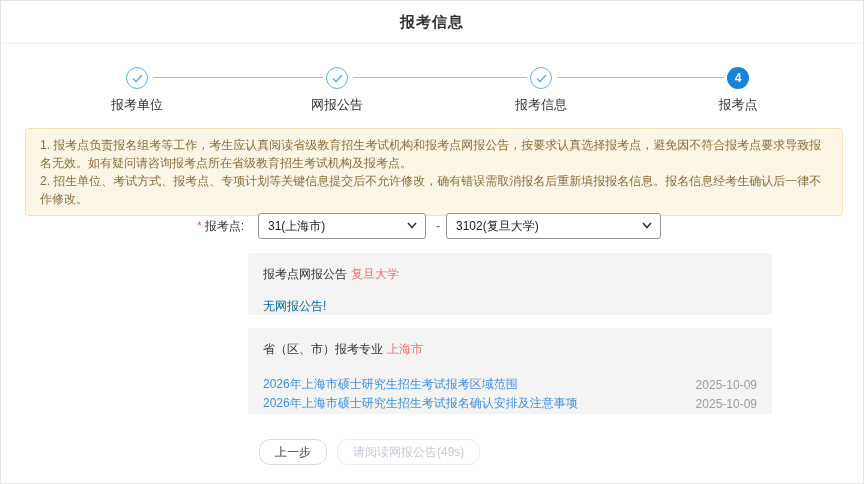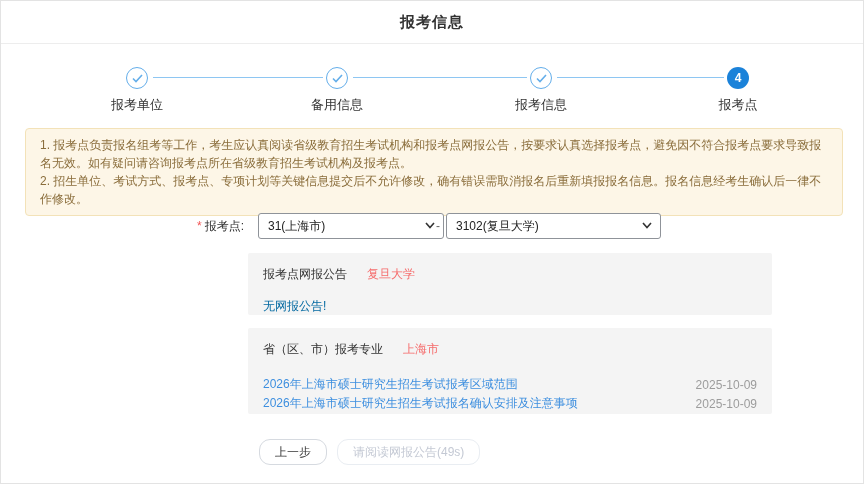--- a/index.html
+++ b/index.html
@@ -52,34 +52,34 @@
     font-size:12px;color:#333;line-height:26px;
   }
   .req{color:#f25555;margin-right:3px;}
   .select{
     position:absolute;top:0;height:26px;box-sizing:border-box;
     border:1px solid #8f9399;border-radius:3px;background:#fff;
     font-size:12px;color:#222;display:flex;align-items:center;
     padding:0 24px 0 9px;cursor:pointer;
   }
   .select .chev{position:absolute;right:8px;top:8px;}
-  .sel-province{left:257px;width:186px;}
+  .sel-province{left:257px;width:168px;}
   .sel-site{left:445px;width:215px;}
   .dash{position:absolute;left:431px;top:0;width:12px;text-align:center;
     line-height:26px;font-size:12px;color:#666;}
 
   
   .graybox{
     position:absolute;left:247px;width:524px;box-sizing:border-box;
     background:#f4f4f4;border-radius:2px;padding:13px 15px;font-size:12px;
   }
   .gb1{top:252px;height:62px;}
   .gb2{top:327px;height:86px;}
   .gb-titlerow{color:#333;}
-  .gb-entity{color:#f56c6c;margin-left:20px;}
+  .gb-entity{color:#f56c6c;margin-left:4px;}
   .gb-body{margin-top:15px;color:#0369a1;}
   .gb-list{margin-top:17px;}
   .gb-item{display:flex;justify-content:space-between;align-items:center;height:19px;}
   .gb-link{color:#3e8fdf;text-decoration:none;cursor:pointer;}
   .gb-date{color:#9c9c9c;}
 
   
   .actions{position:absolute;left:258px;top:438px;display:flex;gap:10px;}
   .btn{
     height:20px;box-sizing:border-box;padding:12px 15px;font-size:12px;
@@ -106,21 +106,21 @@
       </svg>
     </div>
     <div class="step-label" style="left:76px;">报考单位</div>
     <div class="step-line" style="left:152px;width:170px;"></div>
 
     <div class="step-circle" style="left:325px;">
       <svg width="11" height="9" viewBox="0 0 11 9">
         <polyline points="1,4.5 4,7.5 10,1" fill="none" stroke="#64aeea" stroke-width="1.6"></polyline>
       </svg>
     </div>
-    <div class="step-label" style="left:276px;">备用信息</div>
+    <div class="step-label" style="left:276px;">网报公告</div>
     <div class="step-line" style="left:352px;width:174px;"></div>
 
     <div class="step-circle" style="left:529px;">
       <svg width="11" height="9" viewBox="0 0 11 9">
         <polyline points="1,4.5 4,7.5 10,1" fill="none" stroke="#64aeea" stroke-width="1.6"></polyline>
       </svg>
     </div>
     <div class="step-label" style="left:480px;">报考信息</div>
     <div class="step-line" style="left:556px;width:167px;"></div>
 

